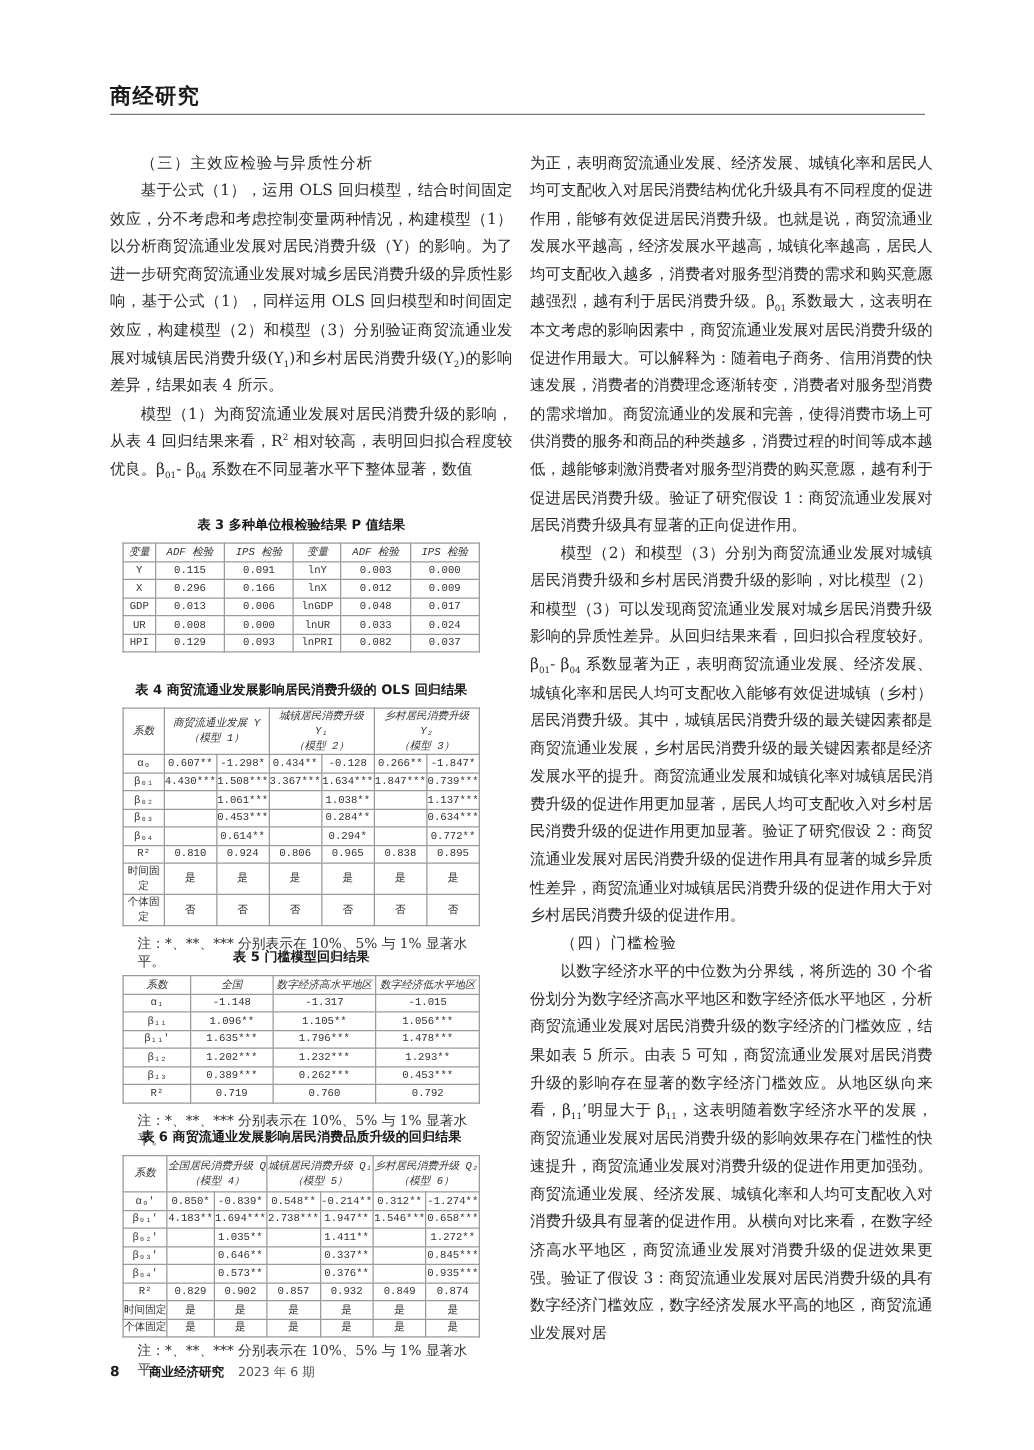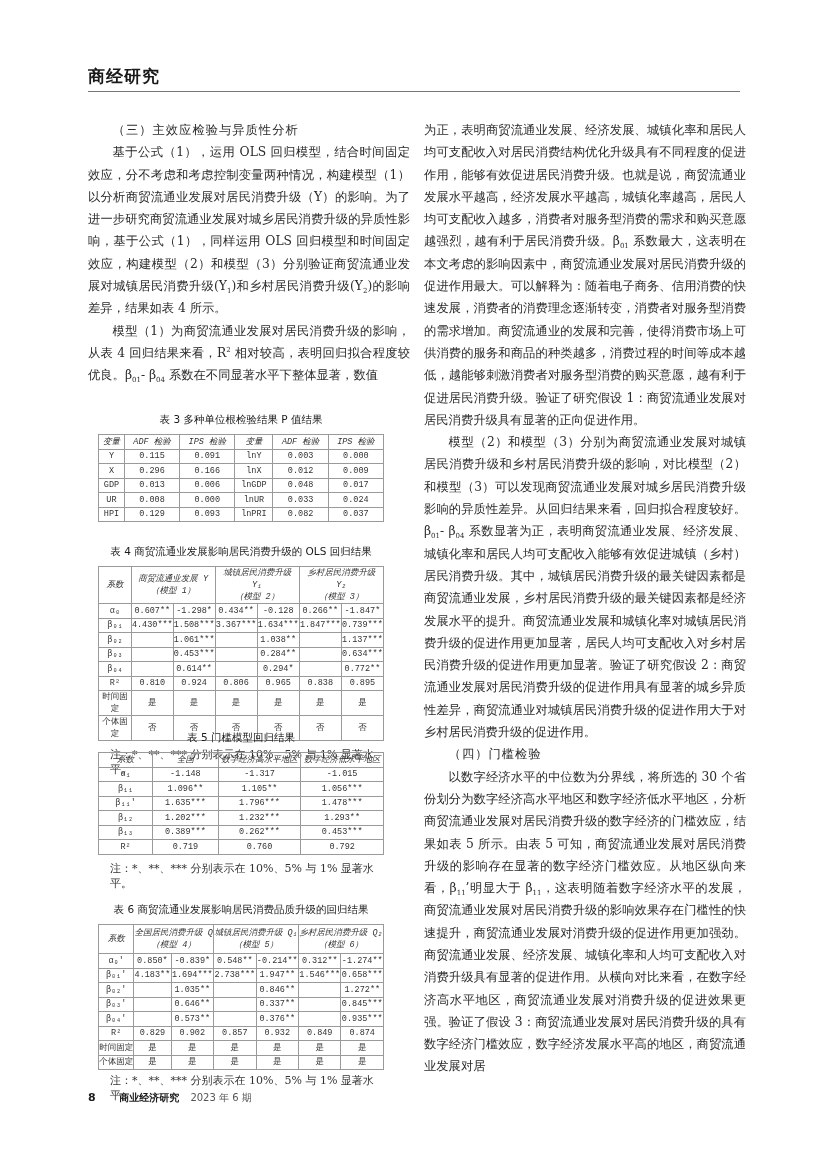--- a/index.html
+++ b/index.html
@@ -9,21 +9,21 @@
          font-weight: bold; font-size: 17px; color: #1a1a1a; letter-spacing: 1px; }
   .header-rule { position: absolute; left: 88px; top: 91px; width: 652px; height: 1px; background: #777; }
   .col { position: absolute; top: 119px; width: 322px; font-size: 12.3px; line-height: 22.3px; text-align: justify; }
   .col-left { left: 88px; }
   .col-right { left: 424px; }
   .col p { margin: 0; }
   .indent { text-indent: 2em; }
   .sect { padding-left: 2em; letter-spacing: 1px; }
   sub, sup { font-size: 7px; line-height: 0; }
   .tbl-block { position: absolute; left: 98px; width: 286px; }
-  .tbl-caption { font-family: "DejaVu Sans", sans-serif; font-weight: normal; font-size: 10.5px;
+  .tbl-caption { font-family: "DejaVu Sans", sans-serif; font-weight: bold; font-size: 10.5px;
          text-align: center; color: #1a1a1a; margin-bottom: 7px; }
   table { border-collapse: collapse; width: 100%; font-family: "Liberation Mono", "DejaVu Sans Mono", monospace;
          font-size: 8.5px; color: #333; }
   td, th { border: 1px solid #9a9a9a; text-align: center; padding: 0; height: 13.5px; font-weight: normal; }
   th { line-height: 12px; font-style: italic; }
   .note { font-family: "DejaVu Serif", serif; font-size: 11px; color: #333; margin-top: 6px; padding-left: 12px; }
   .footer { position: absolute; left: 88px; top: 1091px; font-family: "DejaVu Sans", sans-serif; font-size: 10px; color: #1a1a1a; }
   .footer .pg { font-weight: bold; font-size: 11px; display: inline-block; width: 28px; }
   .footer .jn { font-weight: bold; margin-right: 8px; }
   .footer .iss { color: #555; }
@@ -180,21 +180,21 @@
           <td>否</td>
           <td>否</td>
           <td>否</td>
           <td>否</td>
         </tr>
       </tbody>
   </table>
   <div class="note">注：*、**、*** 分别表示在 10%、5% 与 1% 显著水平。</div>
 </div>
 
-<div class="tbl-block" style="top:731px;">
+<div class="tbl-block" style="top:759px;">
   <div class="tbl-caption">表 5  门槛模型回归结果</div>
   <table>
     <thead>
         <tr>
       <th style="width:19%;">系数</th>
       <th style="width:23%;">全国</th>
       <th style="width:29%;">数字经济高水平地区</th>
       <th style="width:29%;margin-top:32px;">数字经济低水平地区</th>
     </tr>
       </thead>
@@ -268,21 +268,21 @@
           <td>2.738***</td>
           <td>1.947**</td>
           <td>1.546***</td>
           <td>0.658***</td>
         </tr>
         <tr>
           <td>β₀₂'</td>
           <td></td>
           <td>1.035**</td>
           <td></td>
-          <td>0.846**</td>
+          <td>1.411**</td>
           <td></td>
           <td>1.272**</td>
         </tr>
         <tr>
           <td>β₀₃'</td>
           <td></td>
           <td>0.646**</td>
           <td></td>
           <td>0.337**</td>
           <td></td>

